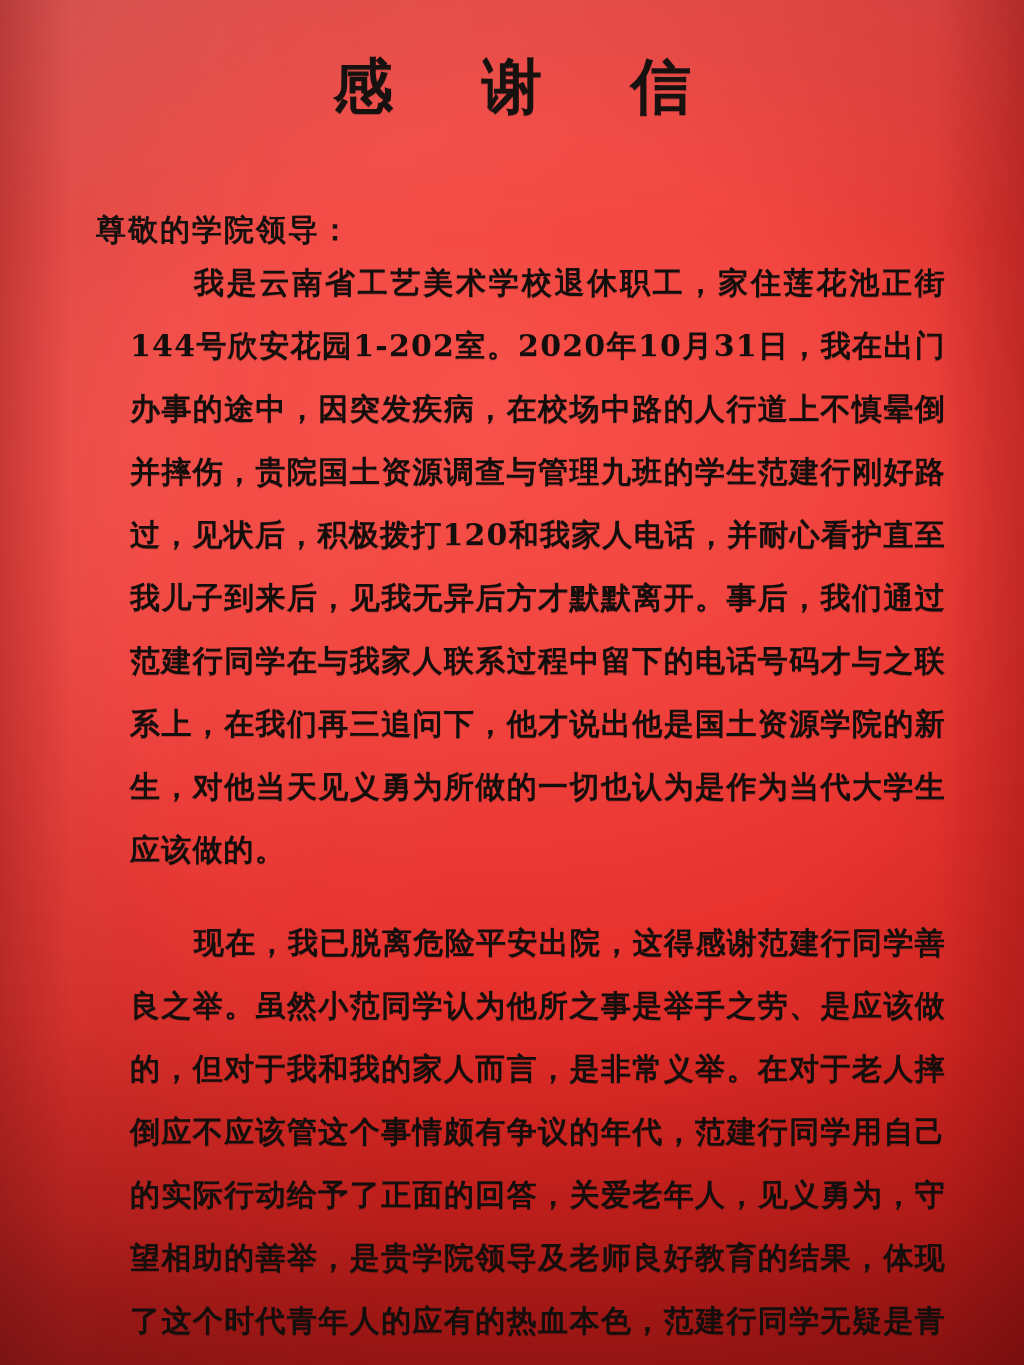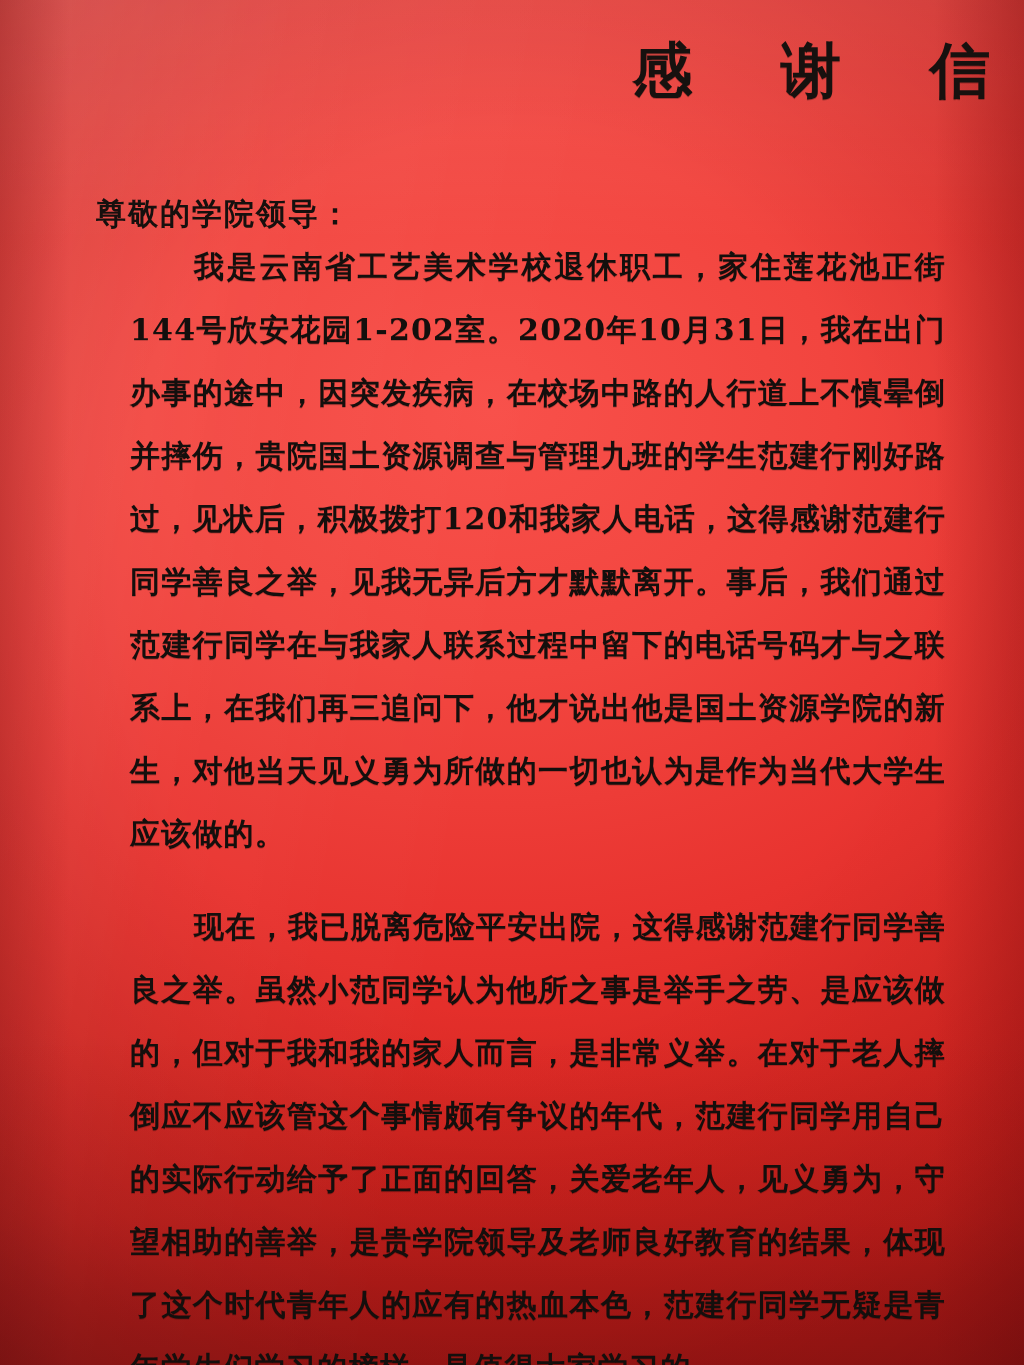--- a/index.html
+++ b/index.html
@@ -67,23 +67,23 @@
     pointer-events: none;
     background: linear-gradient(to left, rgba(150,18,18,0.38) 0%, rgba(150,18,18,0) 100%);
   }
 
   .content {
     position: relative;
     z-index: 3;
   }
 
   .doc-title {
-    margin: 0;
+    margin: 16px;
     padding: 34px 0 0 0;
-    text-align: right;
+    text-align: center;
     color: #17110f;
     font-family: "DejaVu Serif", "Liberation Serif", serif;
     font-size: 60px;
     font-weight: 700;
     letter-spacing: 34px;
     text-indent: 34px;
     line-height: 1.2;
     text-shadow: 0 1px 0 rgba(0,0,0,0.25);
   }
 
@@ -128,17 +128,17 @@
   <div class="right-edge"></div>
   <div class="bottom-shade"></div>
   <div class="vignette"></div>
 
   <div class="content">
     <h1 class="doc-title">感 谢 信</h1>
 
     <p class="salutation">尊敬的学院领导：</p>
 
     <div class="body-text">
-      <p class="para">我是云南省工艺美术学校退休职工，家住莲花池正街144号欣安花园1-202室。2020年10月31日，我在出门办事的途中，因突发疾病，在校场中路的人行道上不慎晕倒并摔伤，贵院国土资源调查与管理九班的学生范建行刚好路过，见状后，积极拨打120和我家人电话，这得感谢范建行同学善良之举，见我无异后方才默默离开。事后，我们通过范建行同学在与我家人联系过程中留下的电话号码才与之联系上，在我们再三追问下，他才说出他是国土资源学院的新生，对他当天见义勇为所做的一切也认为是作为当代大学生应该做的。</p>
+      <p class="para">我是云南省工艺美术学校退休职工，家住莲花池正街144号欣安花园1-202室。2020年10月31日，我在出门办事的途中，因突发疾病，在校场中路的人行道上不慎晕倒并摔伤，贵院国土资源调查与管理九班的学生范建行刚好路过，见状后，积极拨打120和我家人电话，并耐心看护直至我儿子到来后，见我无异后方才默默离开。事后，我们通过范建行同学在与我家人联系过程中留下的电话号码才与之联系上，在我们再三追问下，他才说出他是国土资源学院的新生，对他当天见义勇为所做的一切也认为是作为当代大学生应该做的。</p>
       <p class="para">现在，我已脱离危险平安出院，这得感谢范建行同学善良之举。虽然小范同学认为他所之事是举手之劳、是应该做的，但对于我和我的家人而言，是非常义举。在对于老人摔倒应不应该管这个事情颇有争议的年代，范建行同学用自己的实际行动给予了正面的回答，关爱老年人，见义勇为，守望相助的善举，是贵学院领导及老师良好教育的结果，体现了这个时代青年人的应有的热血本色，范建行同学无疑是青年学生们学习的榜样，是值得大家学习的。</p>
     </div>
   </div>
 </div>
 
 </body></html>

